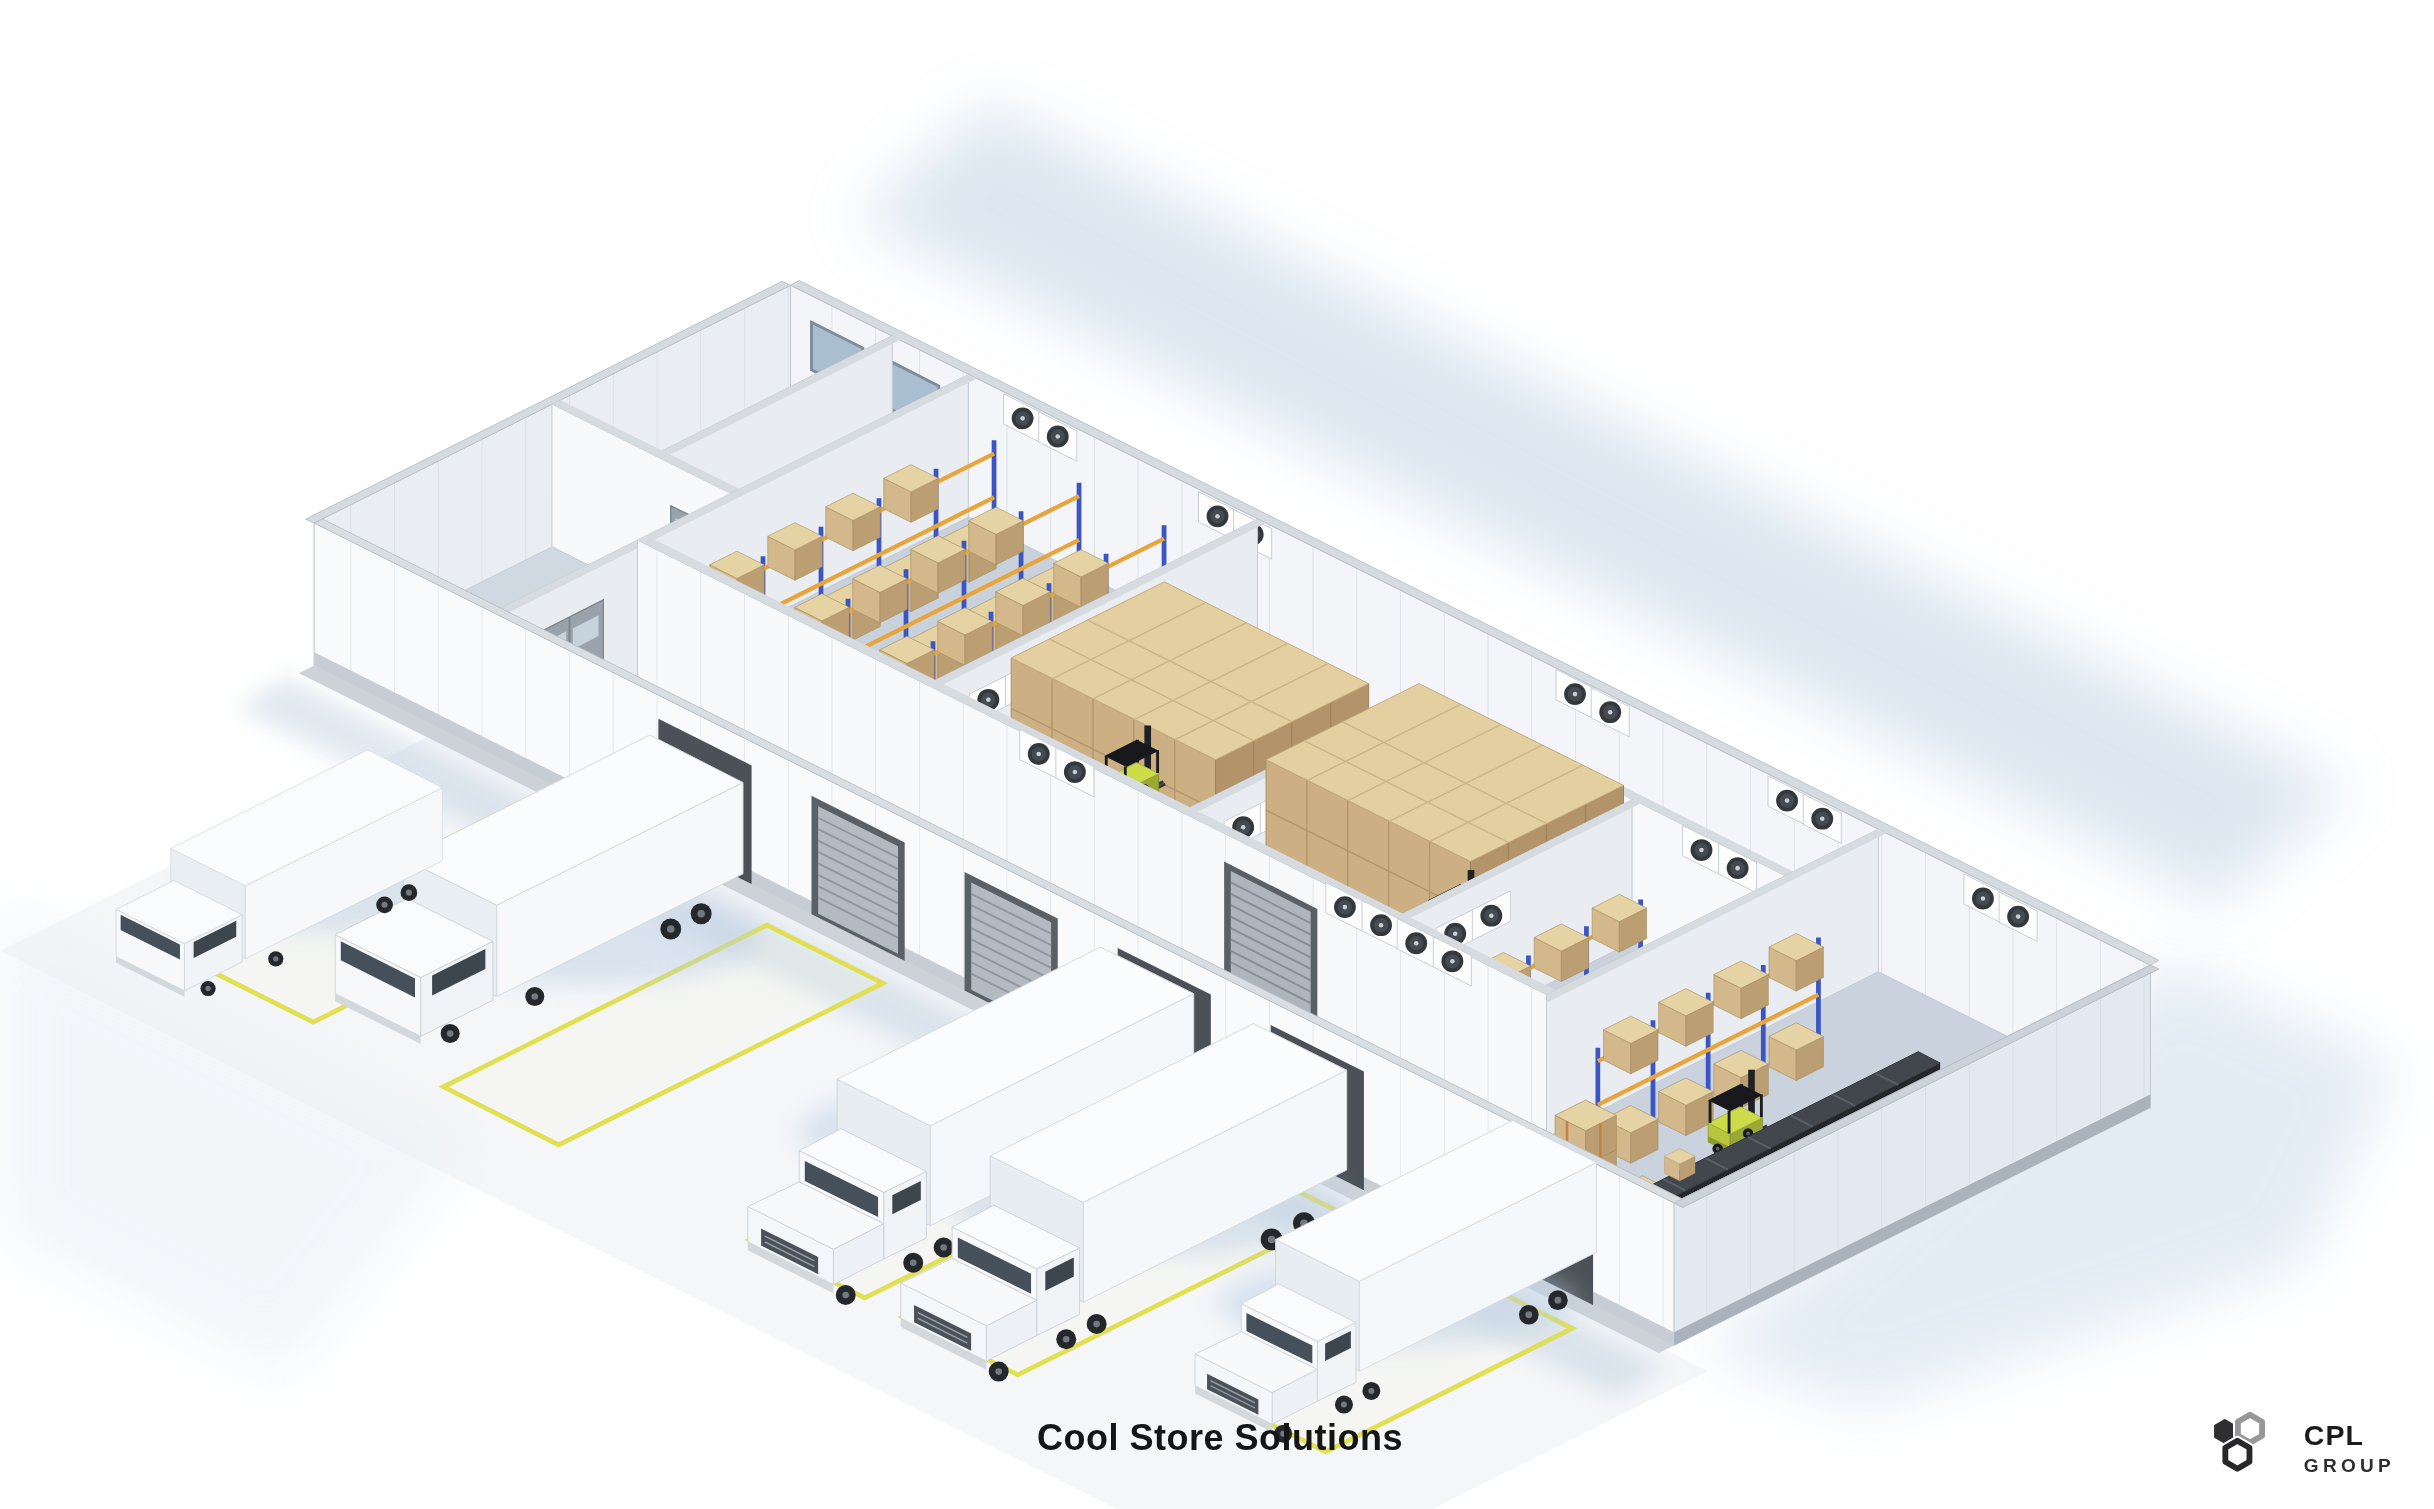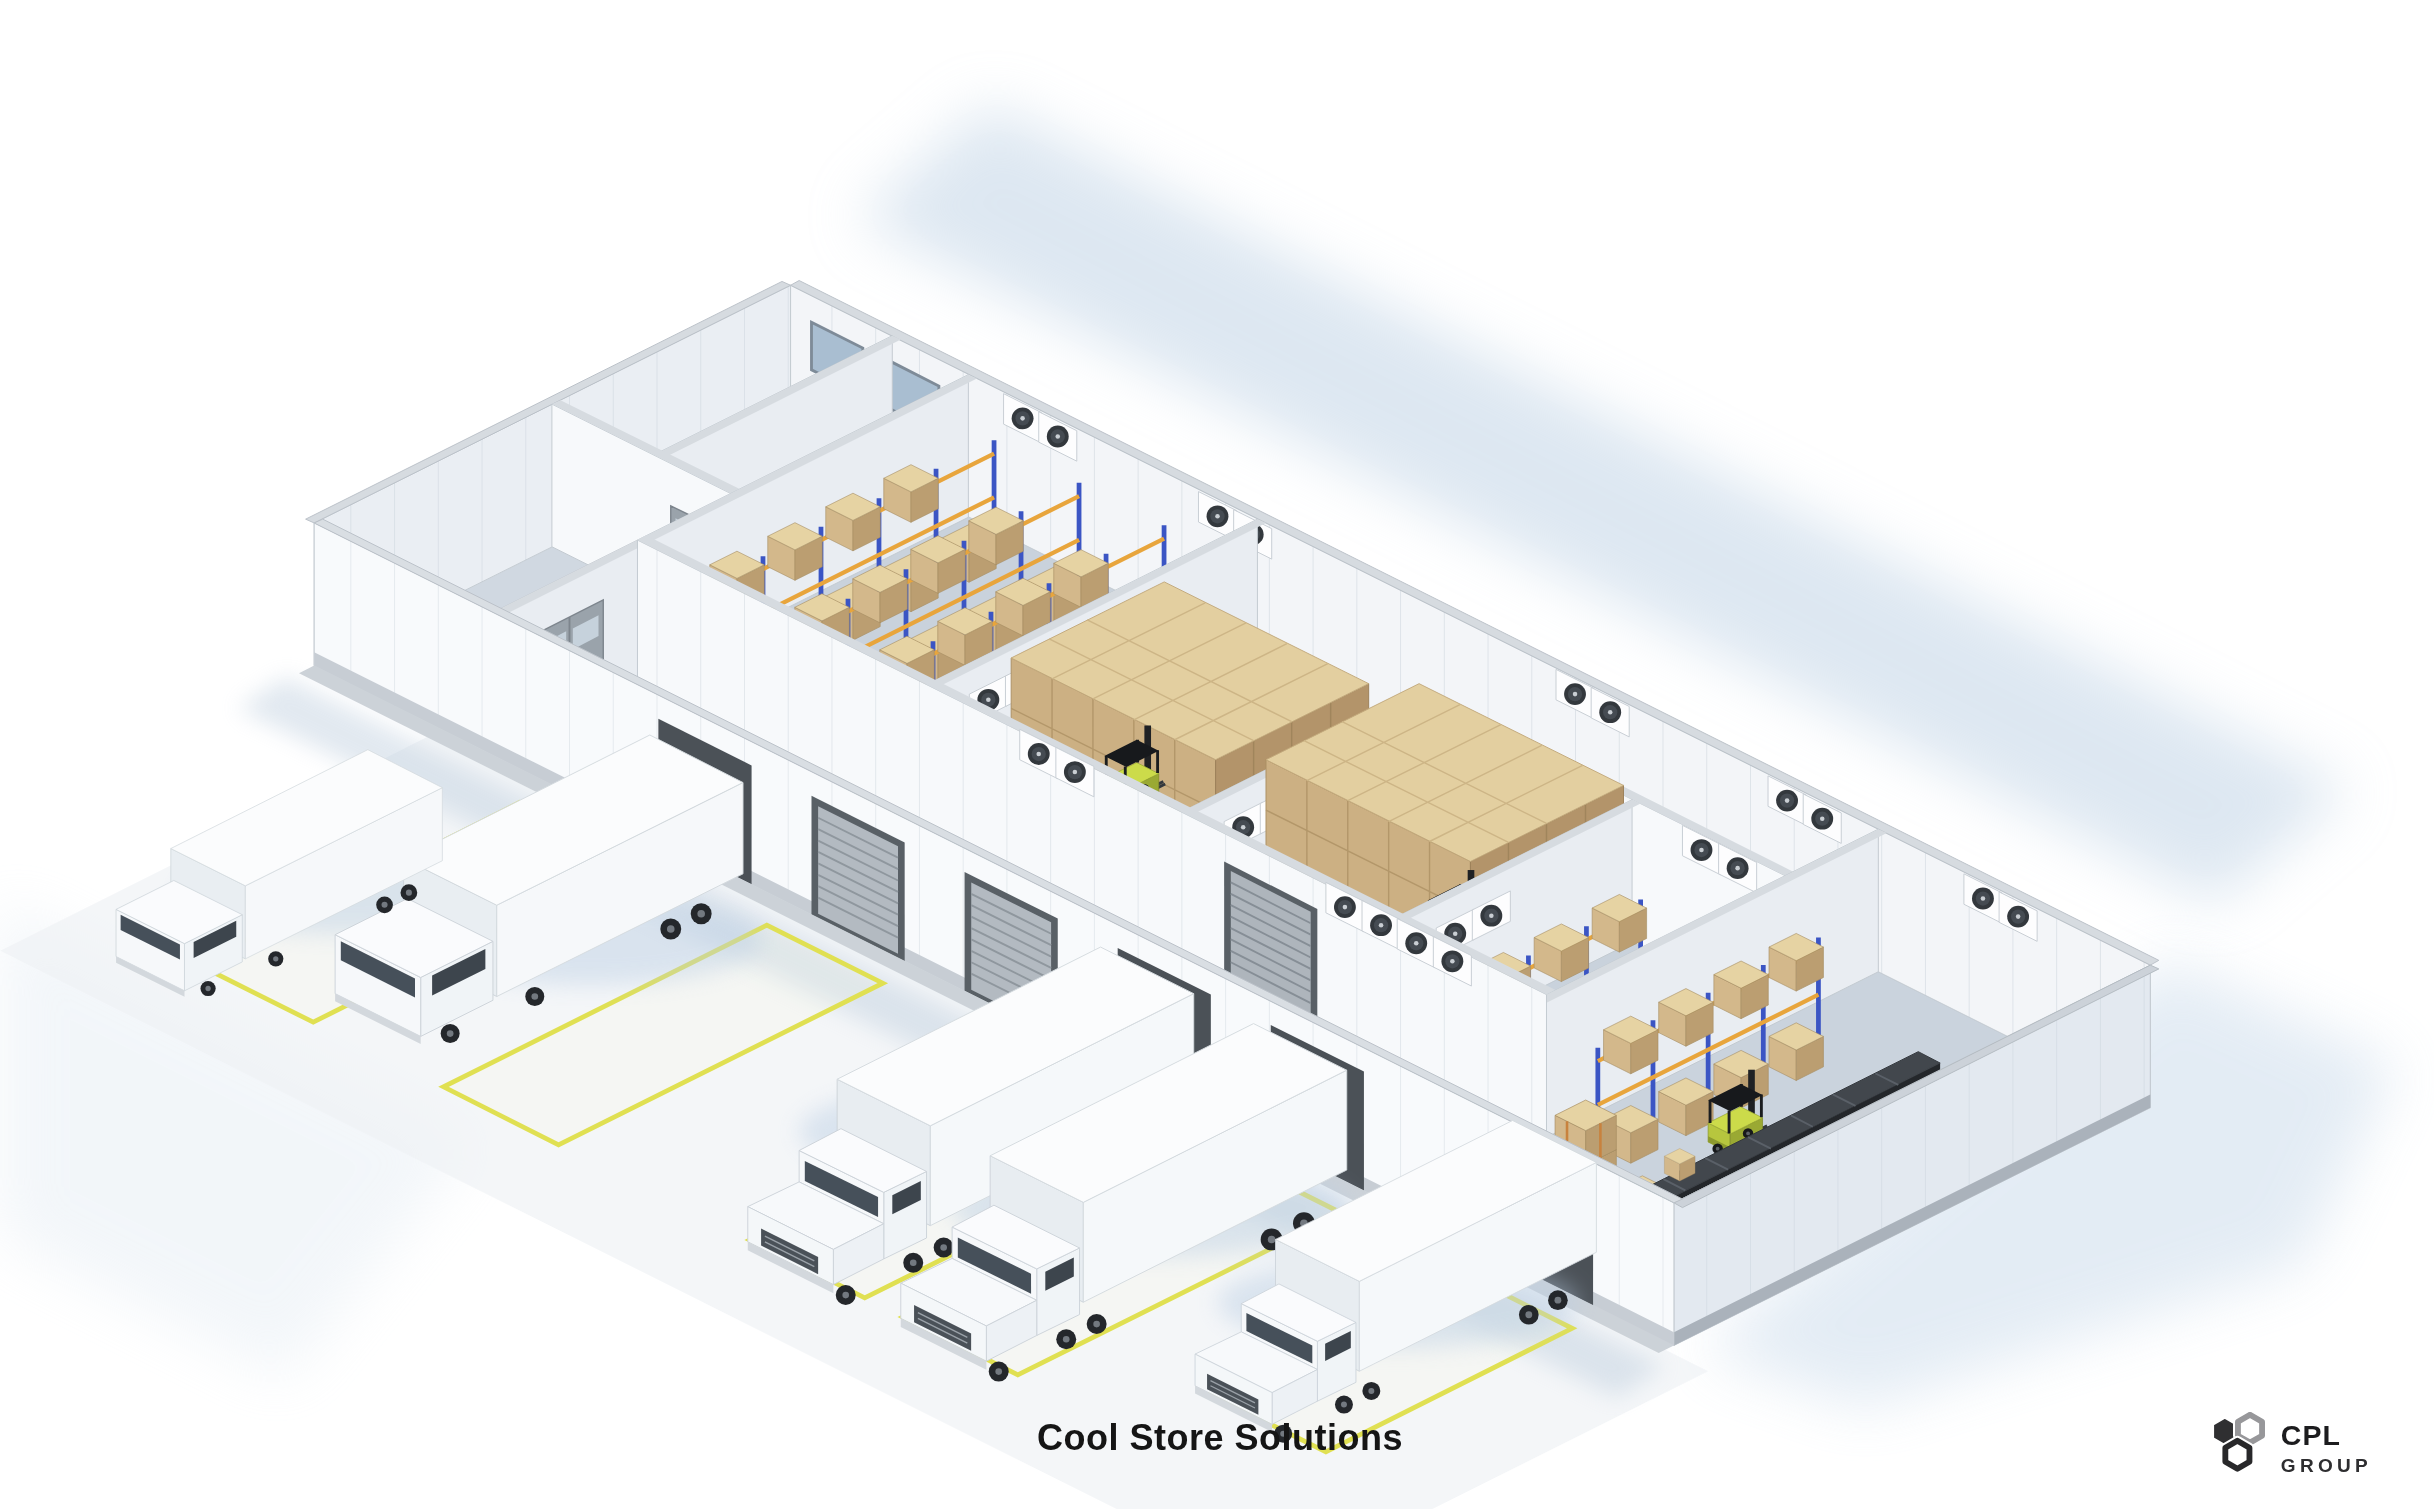--- a/index.html
+++ b/index.html
@@ -2,21 +2,21 @@
 <html style="font-size:15px"><head>
 <meta charset="utf-8">
 <style>
   html,body{margin:0;padding:0;background:#ffffff;}
   body{width:2435px;height:1509px;overflow:hidden;position:relative;
        font-family:"Liberation Sans",sans-serif;}
   #stage{position:absolute;left:0;top:0;width:2434px;height:1509px;}
   svg{display:block;}
   .caption{position:absolute;left:1220px;top:1417px;transform:translateX(-50%);
     font-size:36px;font-weight:700;color:#151515;letter-spacing:0.5px;white-space:nowrap;z-index:5;}
-  .logo{position:absolute;left:2205px;top:1410px;width:209px;height:76px;z-index:5;display:flex;align-items:center;}
+  .logo{position:absolute;left:2205px;top:1410px;width:209px;height:76px;z-index:5;display:flex;align-items:center;gap:23px;}
   .logo-hex{width:72px;height:72px;flex:0 0 auto;}
   .logo-text{margin-left:3.8px;line-height:1;}
   .logo-brand{font-size:28.5px;font-weight:800;color:#1c1c1e;letter-spacing:1px;}
   .logo-division{font-size:19px;font-weight:600;color:#2e2e30;letter-spacing:4.3px;margin-top:7px;}
 </style>
 </head>
 <body>
 
 <div id="stage">
 <svg viewBox="0 0 2560 1587" width="2435" height="1509">

